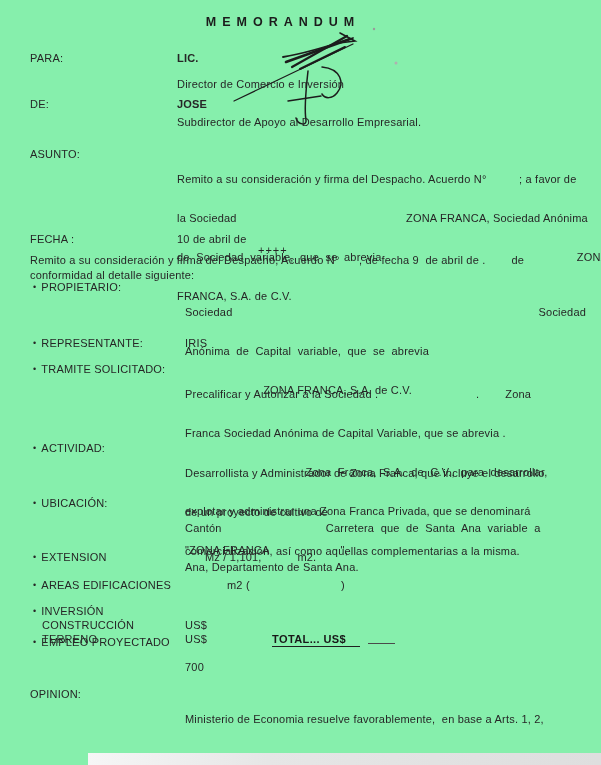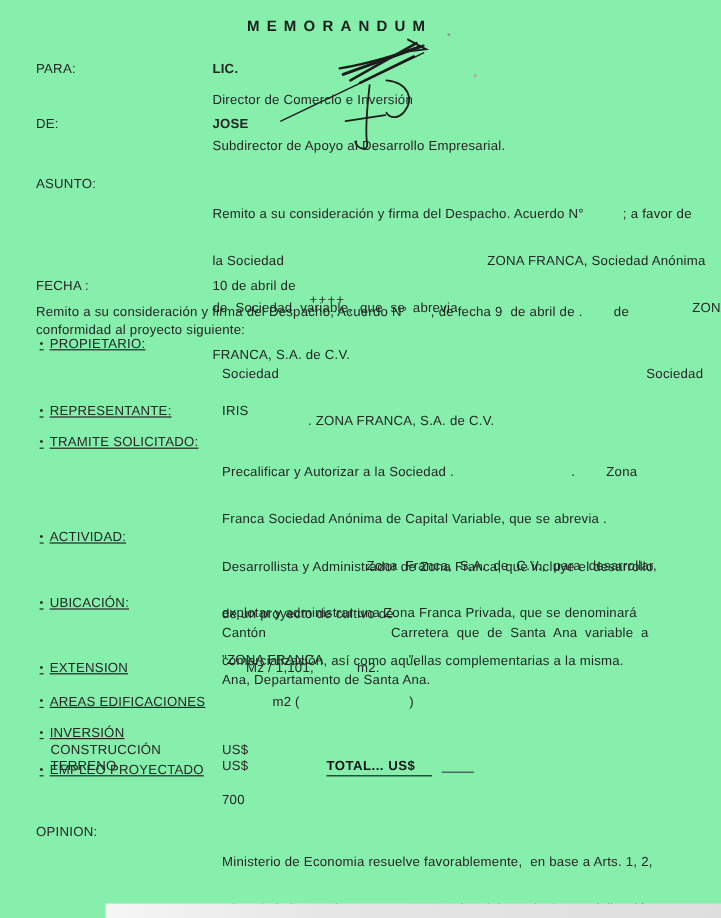--- a/index.html
+++ b/index.html
@@ -6,21 +6,21 @@
   .page{
     position:relative;width:601px;height:765px;background:#86efac;
     font-family:"Liberation Sans",sans-serif;font-size:11px;color:#262626;
     overflow:hidden;letter-spacing:0.2px;
   }
   .title{
     position:absolute;top:15px;left:0;width:566px;text-align:center;
     font-weight:bold;font-size:12.5px;letter-spacing:6px;color:#1c1c1c;
   }
   .lbl{position:absolute;left:30px;white-space:pre;}
-  .lbl.bul{left:33px;text-decoration:underline;}
+  .lbl.bul{left:33px;}
   .lbl .bullet{font-size:9px;margin-right:5px;vertical-align:1px;}
   .sub{position:absolute;left:42px;white-space:pre;}
   .val{position:absolute;left:145px;white-space:pre;padding-left:32px;}
   .val2{position:absolute;left:185px;white-space:pre;}
   .val3{position:absolute;left:205px;white-space:pre;}
   .val4{position:absolute;left:227px;white-space:pre;}
   .block .line{white-space:pre;line-height:15px;height:15px;}
   .bold{font-weight:bold;}
   .sep{position:absolute;left:258px;top:244px;letter-spacing:1px;}
   .total{
@@ -73,26 +73,27 @@
     <div class="line">FRANCA, S.A. de C.V.</div>
   </div>
 
   <div class="lbl" style="top:233px">FECHA :</div>
   <div class="val" style="top:233px">10 de abril de</div>
 
   <div class="sep">++++</div>
 
   <div class="block" style="position:absolute;left:30px;top:253px">
     <div class="line">Remito a su consideración y firma del Despacho, Acuerdo N°      , de fecha 9  de abril de .        de</div>
-    <div class="line">conformidad al proyecto siguiente:</div>
+    <div class="line">conformidad al detalle siguiente:</div>
   </div>
 
   <div class="lbl bul" style="top:281px"><span class="bullet">•</span><span>PROPIETARIO:</span></div>
   <div class="block val2" style="top:281px">
     <div class="line">Sociedad                                                                                              Sociedad</div>
+    <div class="line">Anónima  de  Capital  variable,  que  se  abrevia</div>
     <div class="line">                      . ZONA FRANCA, S.A. de C.V.</div>
   </div>
 
   <div class="lbl bul" style="top:337px"><span class="bullet">•</span><span>REPRESENTANTE:</span></div>
   <div class="val2" style="top:337px">IRIS</div>
 
   <div class="lbl bul" style="top:363px"><span class="bullet">•</span><span>TRAMITE SOLICITADO:</span></div>
   <div class="block val2" style="top:363px">
     <div class="line">Precalificar y Autorizar a la Sociedad .                              .        Zona</div>
     <div class="line">Franca Sociedad Anónima de Capital Variable, que se abrevia .</div>

